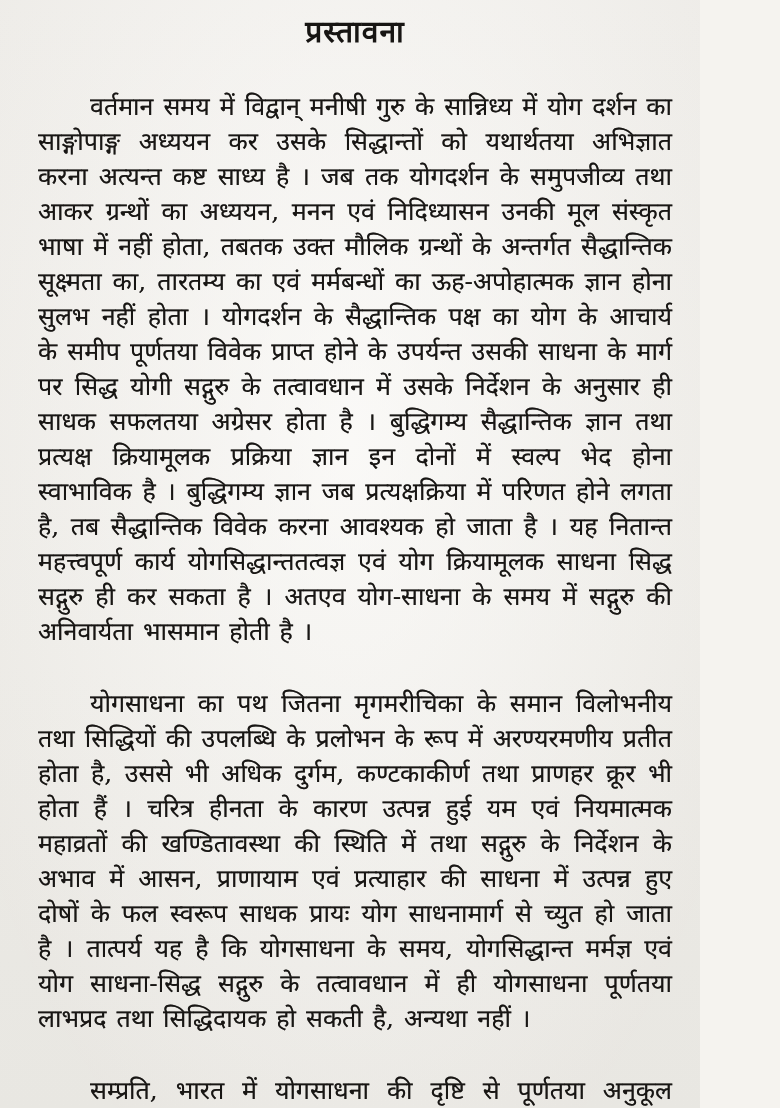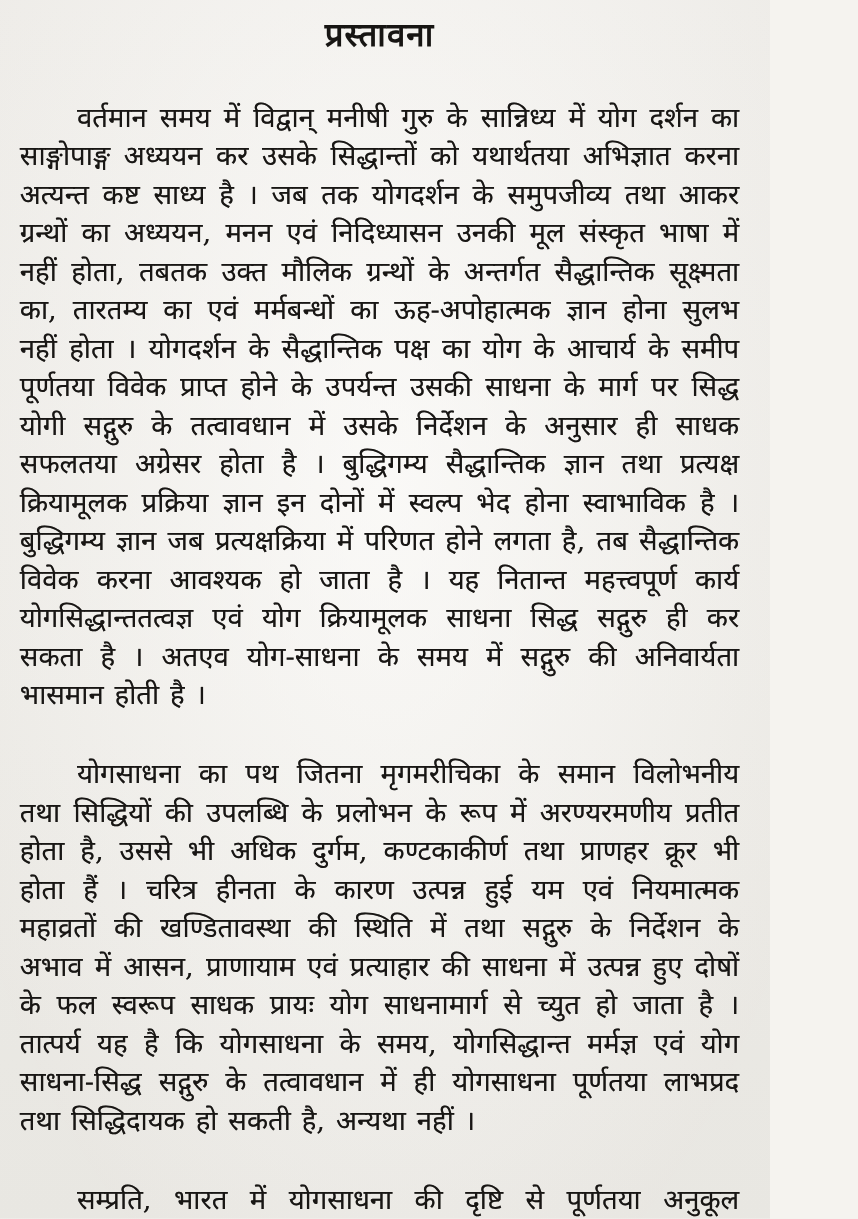--- a/index.html
+++ b/index.html
@@ -11,21 +11,21 @@
     height: 1108px;
     overflow: hidden;
     background: #f5f3ef;
     font-family: "DejaVu Serif", "Liberation Serif", serif;
   }
   .scan-page {
     position: relative;
     width: 700px;
     height: 1108px;
     box-sizing: border-box;
-    padding: 6px 28px 0 18px;
+    padding: 6px 28px 0 38px;
     
     background:
       radial-gradient(ellipse at 50% 40%, rgba(255,255,255,0.55), rgba(0,0,0,0.03) 85%),
       linear-gradient(180deg, #f6f4f0 0%, #f3f1ec 60%, #f0eee9 100%);
     color: #171513;
   }
   .page-title {
     margin: 4px 0 38px 0;
     text-align: center;
     font-size: 30px;

